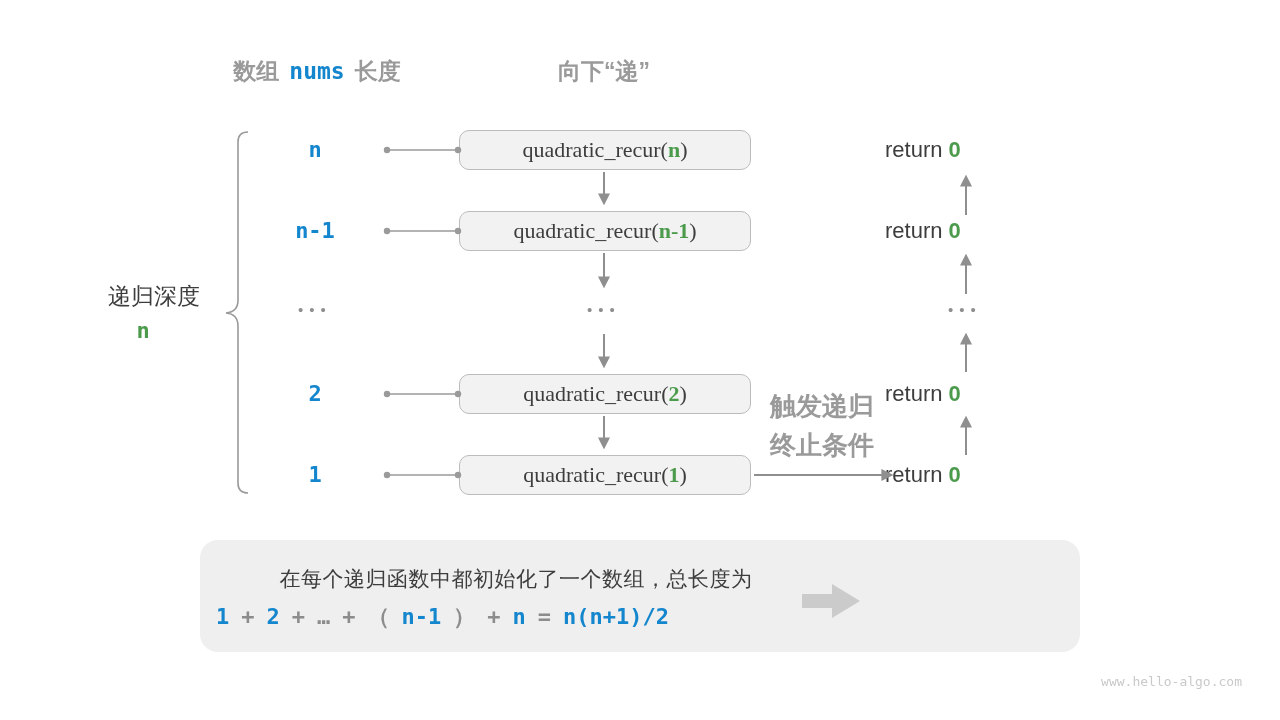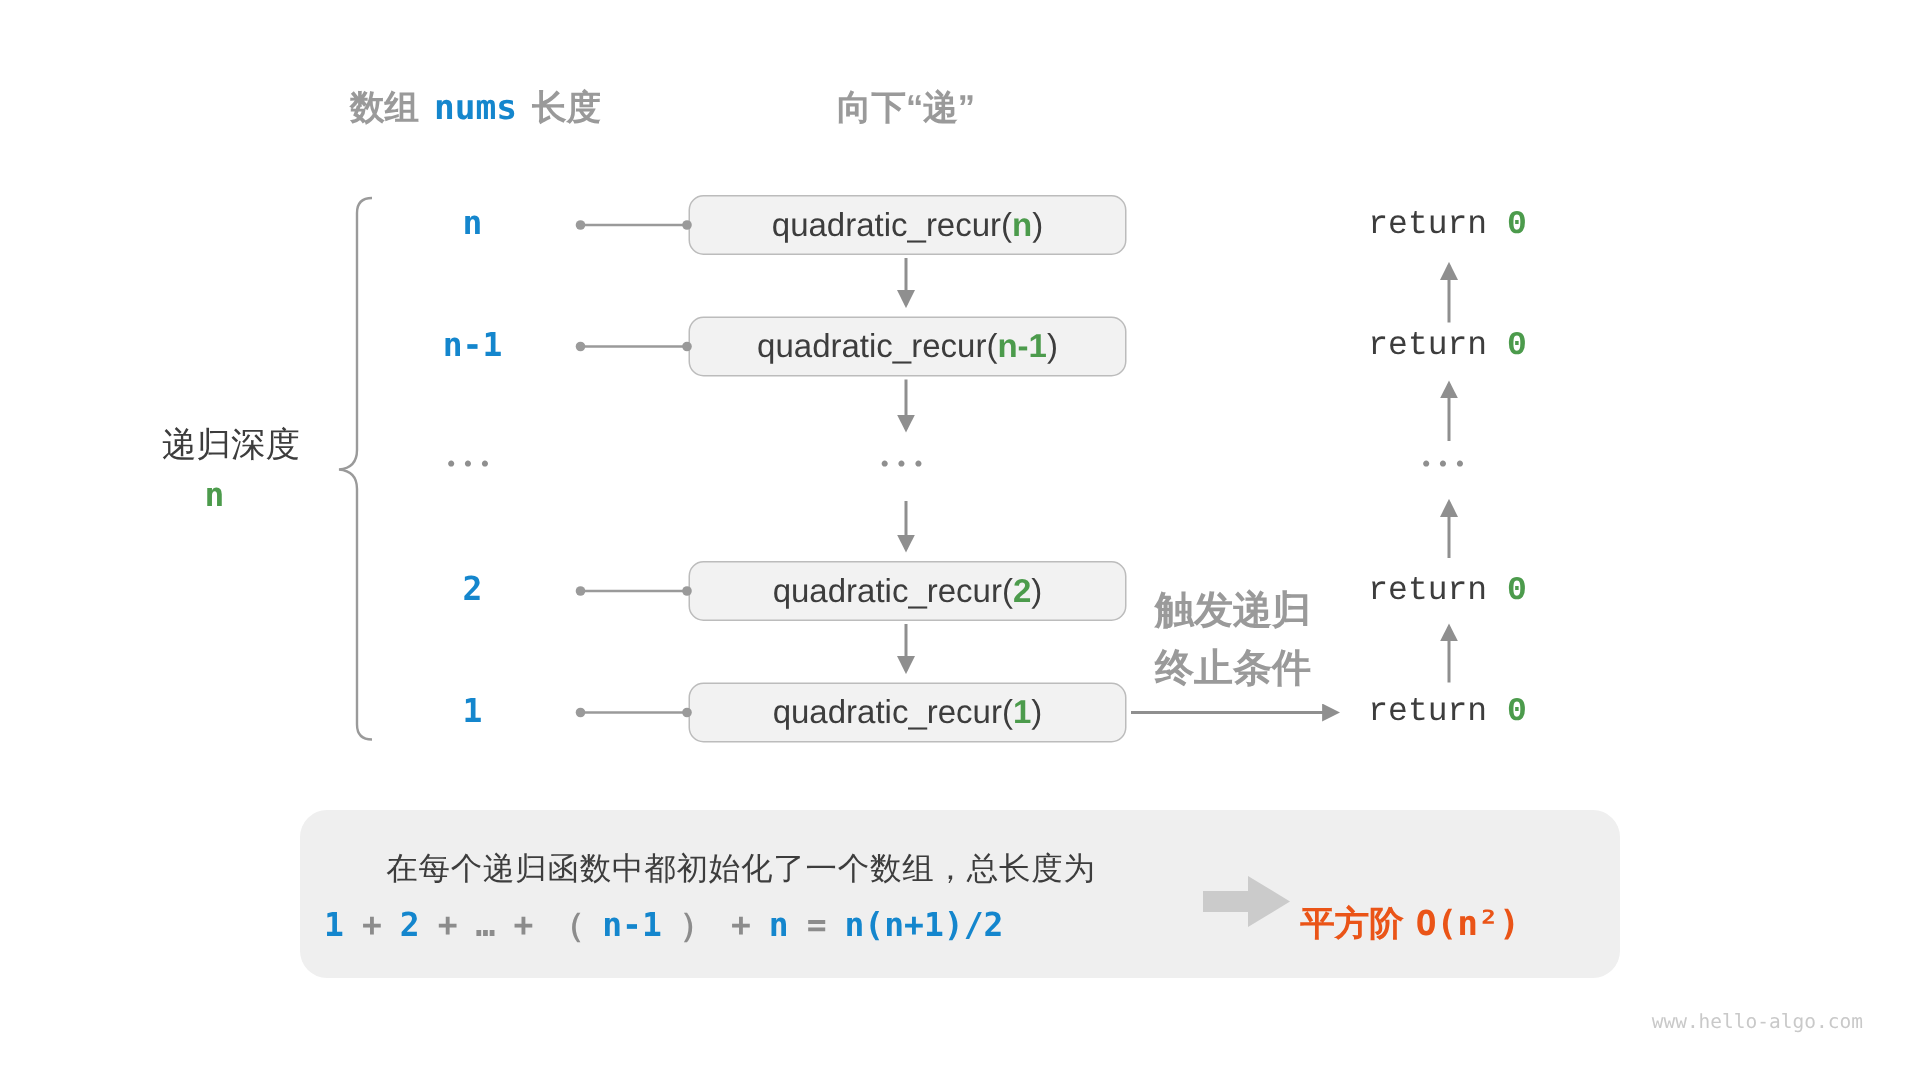--- a/index.html
+++ b/index.html
@@ -13,29 +13,29 @@
   .canvas{position:relative;width:1280px;height:720px;background:#ffffff;overflow:hidden;}
   .abs{position:absolute;}
   .hdr{font-size:23px;font-weight:bold;color:var(--gray);text-align:center;height:26px;line-height:26px;}
   .code-blue{font-family:"DejaVu Sans Mono",monospace;font-weight:bold;color:var(--blue);margin:0 10px;}
   .depth-l1{font-size:23px;color:var(--dark);text-align:center;}
   .depth-l2{font-size:22px;font-weight:bold;color:var(--green);font-family:"DejaVu Sans Mono",monospace;text-align:center;}
   .rowlabel{font-size:22px;font-weight:bold;color:var(--blue);font-family:"DejaVu Sans Mono",monospace;
             text-align:center;height:28px;line-height:28px;}
   .callbox{height:40px;background:var(--boxfill);border:1.5px solid var(--boxborder);border-radius:10px;
            display:flex;align-items:center;justify-content:center;
-           font-family:Liberation Sans, sans-serif;font-size:22px;color:var(--dark);white-space:pre;}
+           font-family:Liberation Serif, serif;font-size:22px;color:var(--dark);white-space:pre;}
   .arg{color:var(--green);font-weight:bold;}
-  .ret{font-family:Liberation Mono, monospace;font-size:22px;color:var(--dark);text-align:center;
+  .ret{font-family:Liberation Sans, sans-serif;font-size:22px;color:var(--dark);text-align:left;
        height:28px;line-height:28px;white-space:pre;}
   .retval{color:var(--green);font-weight:bold;}
   .dots{font-size:15px;letter-spacing:6px;color:var(--line);text-align:center;height:24px;line-height:24px;}
   .note{font-size:26px;font-weight:bold;color:var(--gray);text-align:center;height:26px;line-height:26px;}
   .panel{left:200px;top:540px;width:880px;height:112px;background:var(--panel);border-radius:18px;}
-  .p-line1{left:204px;top:565px;width:580px;font-size:21px;color:var(--dark);text-align:center;letter-spacing:0.5px;}
+  .p-line1{left:226px;top:565px;width:580px;font-size:21px;color:var(--dark);text-align:center;letter-spacing:0.5px;}
   .p-formula{left:210px;top:602px;width:580px;text-align:left;font-family:"DejaVu Sans Mono",monospace;
              font-size:22px;font-weight:bold;white-space:nowrap;}
   .p-formula span{margin:0 6px;}
   .f-blue{color:var(--blue);}
   .f-gray{color:var(--fgray);}
   .p-title{left:840px;top:565px;width:200px;font-size:21px;font-weight:bold;color:var(--dark);text-align:center;}
   .p-value{left:830px;top:600px;width:220px;text-align:center;font-size:23px;font-weight:bold;color:var(--orange);white-space:nowrap;}
   .p-value .o-mono{font-family:"DejaVu Sans Mono",monospace;margin-left:8px;}
   .watermark{left:1070px;top:674px;width:172px;text-align:right;font-family:"DejaVu Sans Mono",monospace;
              font-size:13px;color:var(--wmark);}
@@ -75,23 +75,20 @@
   <div class="abs ret" style="left:885px;top:461px;width:160px;"><span>return </span><span class="retval">0</span></div>
 
   <div class="abs note" style="left:752px;top:393px;width:140px;">触发递归</div>
   <div class="abs note" style="left:752px;top:432px;width:140px;">终止条件</div>
 
   <div class="abs panel"></div>
   <div class="abs p-line1">在每个递归函数中都初始化了一个数组，总长度为</div>
   <div class="abs p-formula">
     <span class="f-blue">1</span><span class="f-gray">+</span><span class="f-blue">2</span><span class="f-gray">+</span><span class="f-gray">…</span><span class="f-gray">+</span><span class="f-gray">（</span><span class="f-blue">n-1</span><span class="f-gray">）</span><span class="f-gray">+</span><span class="f-blue">n</span><span class="f-gray">=</span><span class="f-blue">n(n+1)/2</span>
   </div>
-  <div class="abs p-value">
-    <span>平方阶</span><span class="o-mono">O(n²)</span>
-  </div>
 
   <div class="abs watermark">www.hello-algo.com</div>
 
   <svg class="overlay" width="1280" height="720" viewBox="0 0 1280 720">
     <defs>
       <marker id="ah" viewBox="0 0 10 10" refX="8" refY="5" markerWidth="12" markerHeight="12" markerUnits="userSpaceOnUse" orient="auto-start-reverse">
         <path d="M0,0 L10,5 L0,10 Z" style="fill:var(--line)"></path>
       </marker>
     </defs>
 

